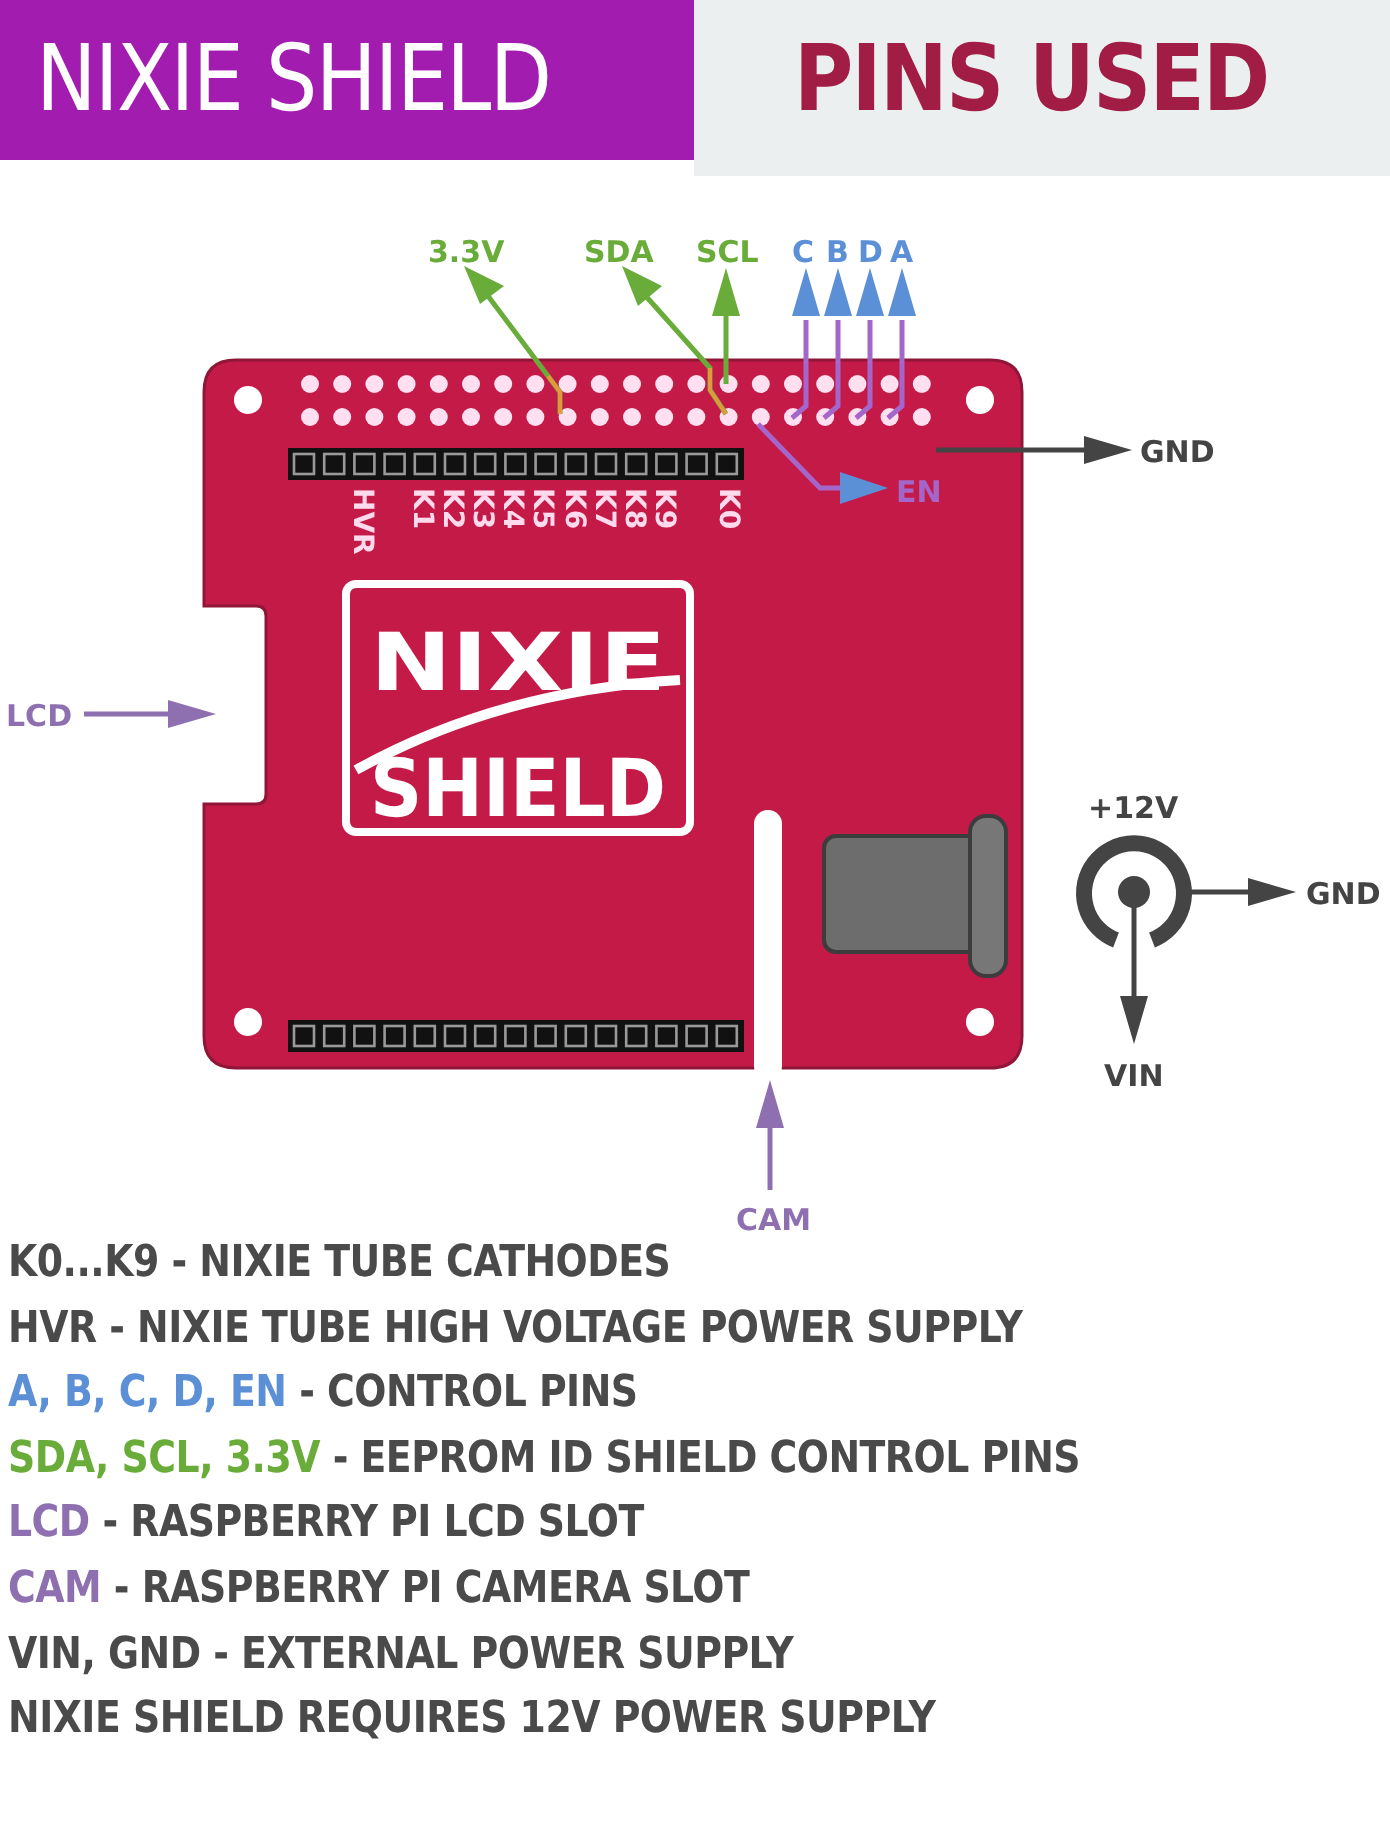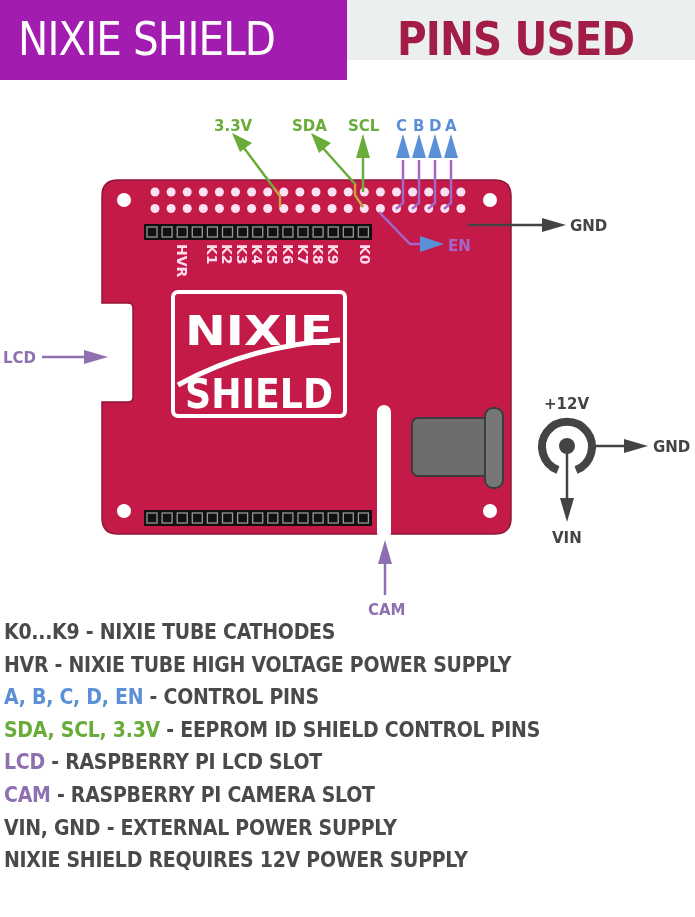--- a/index.html
+++ b/index.html
@@ -1,18 +1,18 @@
 <!DOCTYPE html>
 <html><head>
 <meta charset="utf-8">
 <style>
   html, body { margin: 0; padding: 0; }
   body { width: 695px; height: 917px; background: #ffffff; position: relative; overflow: hidden; font-family: "DejaVu Sans", sans-serif; }
   .hdr-left { position: absolute; left: 0; top: 0; width: 347px; height: 80px; background: #a21caf; }
-  .hdr-right { position: absolute; left: 347px; top: 0; width: 348px; height: 60px; background: #eceff0; }
+  .hdr-right { position: absolute; left: 347px; top: 0; width: 348px; height: 88px; background: #eceff0; }
   .hdr-left span { position: absolute; left: 18px; top: 12px; font-size: 46px; color: #ffffff; letter-spacing: -1px; font-family: "DejaVu Sans", sans-serif; transform: scaleX(0.88); transform-origin: left center; white-space: nowrap; }
   .hdr-right span { position: absolute; left: 50px; top: 12px; font-size: 46px; color: #a11d45; font-weight: bold; letter-spacing: -1px; transform: scaleX(0.88); transform-origin: left center; white-space: nowrap; }
   svg#board { position: absolute; left: 0; top: 80px; }
   .legend { position: absolute; left: 4px; top: 616px; }
   .legend .line { font-size: 22px; font-weight: bold; color: #4a4a4a; height: 32.6px; line-height: 32px; white-space: nowrap; transform: scaleX(0.86); transform-origin: left center; letter-spacing: -0.3px; }
   .blue { color: #5b8fd6; }
   .green { color: #6aac3a; }
   .purple { color: #8e70b0; }
   .lbl { font-family: "DejaVu Sans", sans-serif; font-weight: bold; font-size: 15px; }
 </style>

